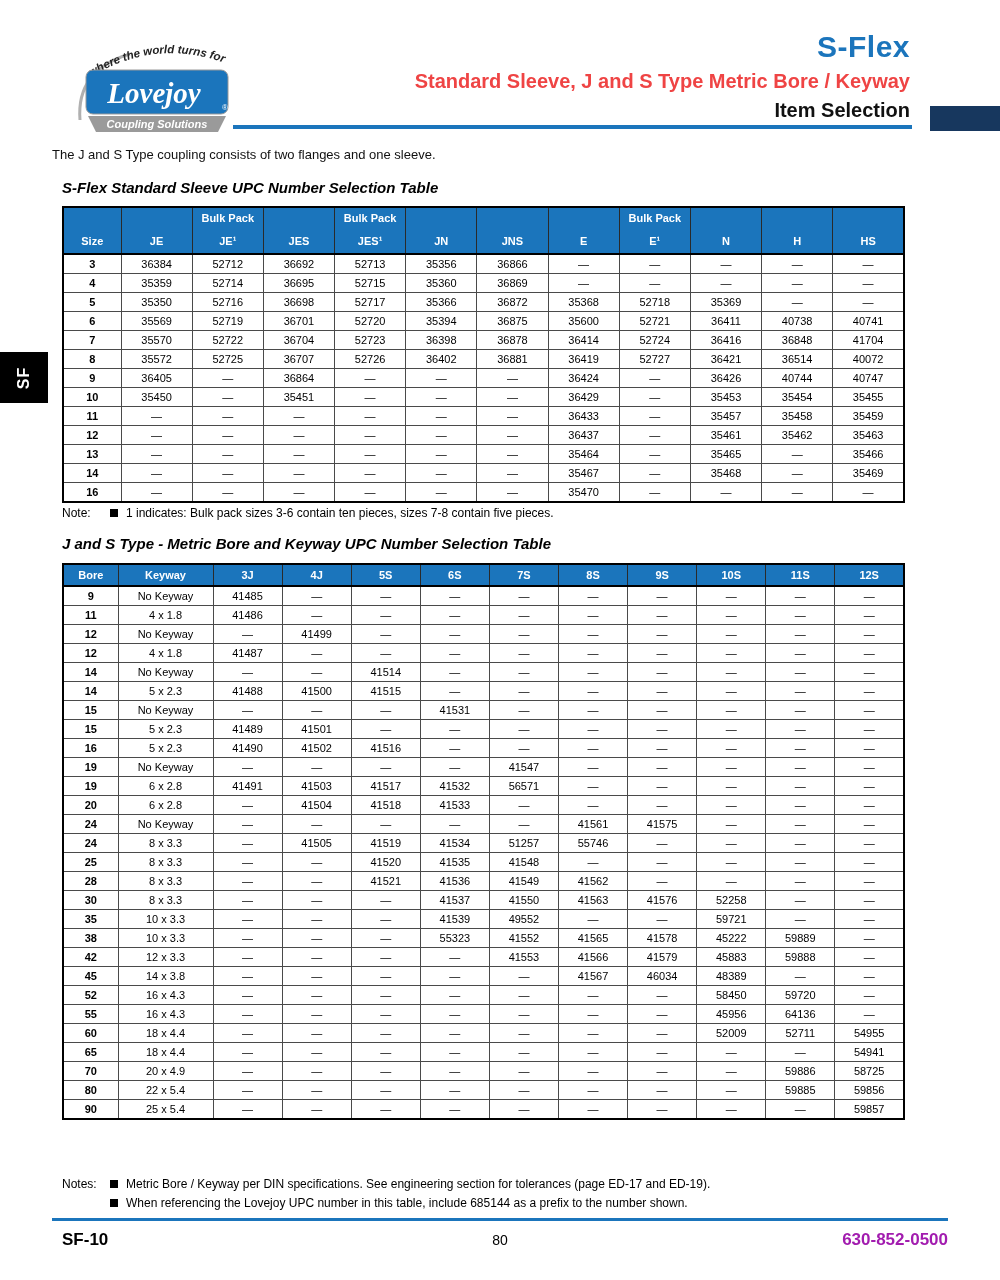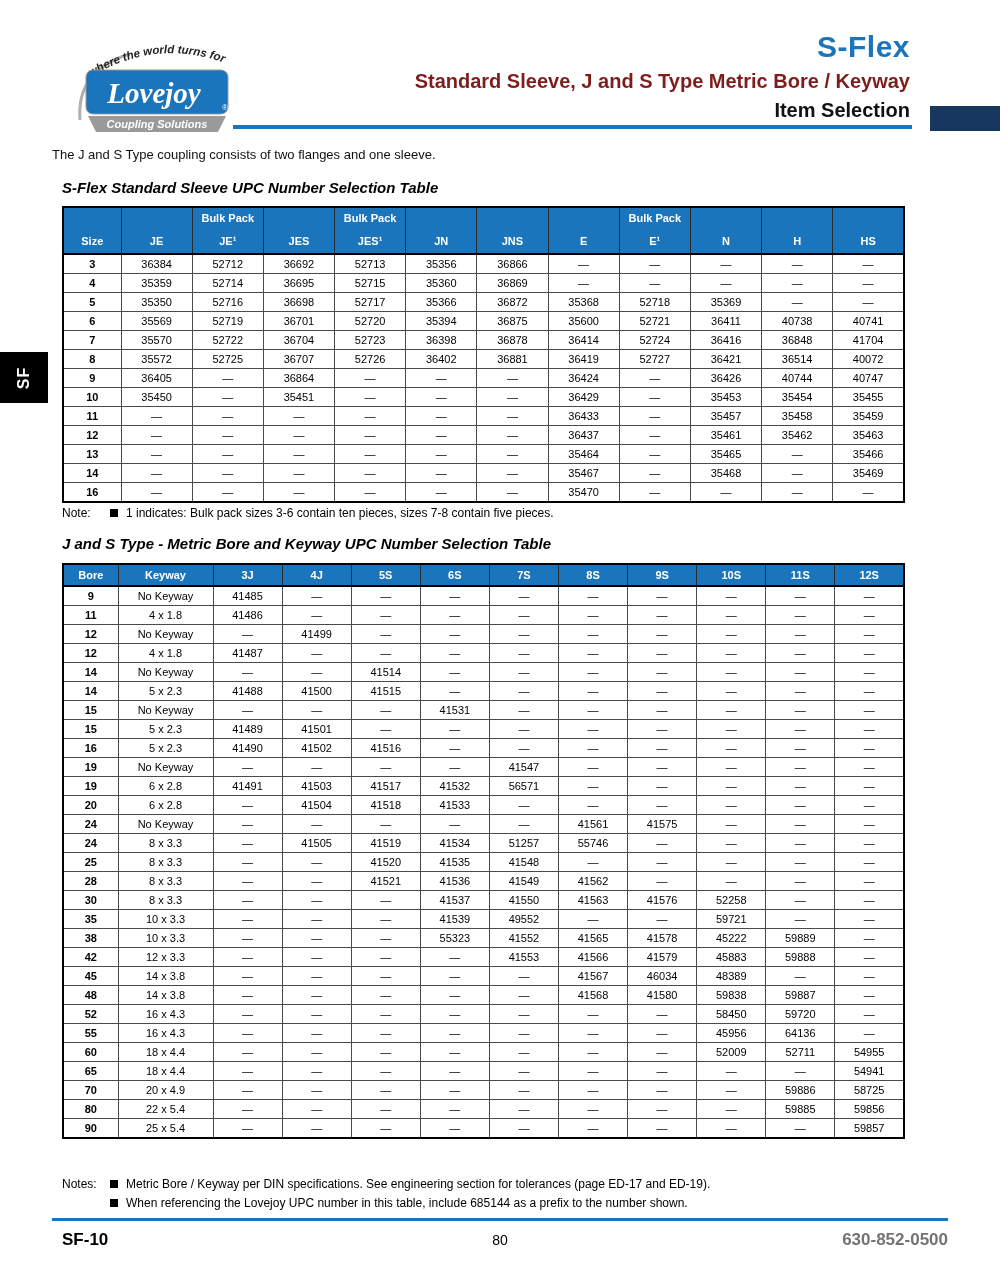--- a/index.html
+++ b/index.html
@@ -3,21 +3,21 @@
 <meta charset="utf-8">
 <style>
   * { margin:0; padding:0; box-sizing:border-box; }
   html,body { background:#e8e8e8; }
   body { font-family:"Liberation Sans", sans-serif; }
   .page { position:relative; width:1000px; height:1280px; background:#fff; overflow:hidden; margin:0 auto; }
 
   
   .logo { position:absolute; top:28px; left:72px; width:180px; height:112px; }
   .product-title { position:absolute; top:30px; right:90px; font-size:30px; font-weight:bold; color:#1B75BC; letter-spacing:0.5px; }
-  .header-title { position:absolute; top:70px; right:90px; font-size:20px; font-weight:bold; color:#7f1d1d; }
+  .header-title { position:absolute; top:70px; right:90px; font-size:20px; font-weight:bold; color:#ef4444; }
   .header-subtitle { position:absolute; top:99px; right:90px; font-size:20px; font-weight:bold; color:#111; }
   .header-rule { position:absolute; top:125px; left:233px; width:679px; height:4px; background:#1B75BC; }
   .corner-block { position:absolute; top:106px; right:0; width:70px; height:25px; background:#17375E; }
 
   .intro { position:absolute; top:147px; left:52px; font-size:13px; color:#111; }
 
   
   .sf-tab { position:absolute; top:352px; left:0; width:48px; height:51px; background:#000; display:flex; align-items:center; justify-content:center; }
   .sf-tab span { color:#fff; font-weight:bold; font-size:16px; transform:rotate(-90deg); letter-spacing:1px; }
 
@@ -39,21 +39,21 @@
   .t thead tr.bulkrow th { height:21px; border-bottom:0; vertical-align:middle;text-align:center; }
   .t thead tr.labelrow th { height:26px; border-top:0; border-bottom:2px solid #000; vertical-align:middle; }
   .t2 thead tr.labelrow th { height:22px; border-top:1px solid #2a2a2a; }
   .t td { border:1px solid #4a4a4a; text-align:center; height:18px; line-height:18px; font-size:11px; color:#000; padding:0; overflow:hidden; white-space:nowrap; }
   .t td.first { font-weight:bold; }
 
   
   .footer-rule { position:absolute; top:1218px; left:52px; width:896px; height:3px; background:#1B75BC; }
   .footer-left { position:absolute; top:1230px; left:62px; font-size:17px; font-weight:bold; color:#000; }
   .footer-center { position:absolute; top:1232px; left:0; width:100%; text-align:center; font-size:14px; color:#000; }
-  .footer-right { position:absolute; top:1230px; right:52px; font-size:17px; font-weight:bold; color:#737373; }
+  .footer-right { position:absolute; top:1230px; right:52px; font-size:17px; font-weight:bold; color:#a21caf; }
 </style>
 </head>
 <body>
 
 <div class="page">
 
   <div class="logo">
     <svg width="180" height="112" viewBox="0 0 180 112">
       <defs>
         <path id="arc" d="M 14 52 Q 88 4 170 42" fill="none"></path>
@@ -639,34 +639,20 @@
           <td>—</td>
           <td>—</td>
           <td>—</td>
           <td>41567</td>
           <td>46034</td>
           <td>48389</td>
           <td>—</td>
           <td>—</td>
         </tr>
         <tr>
-          <td class="first">48</td>
-          <td>14 x 3.8</td>
-          <td>—</td>
-          <td>—</td>
-          <td>—</td>
-          <td>—</td>
-          <td>—</td>
-          <td>41568</td>
-          <td>41580</td>
-          <td>59838</td>
-          <td>59887</td>
-          <td>—</td>
-        </tr>
-        <tr>
           <td class="first">52</td>
           <td>16 x 4.3</td>
           <td>—</td>
           <td>—</td>
           <td>—</td>
           <td>—</td>
           <td>—</td>
           <td>—</td>
           <td>—</td>
           <td>58450</td>

